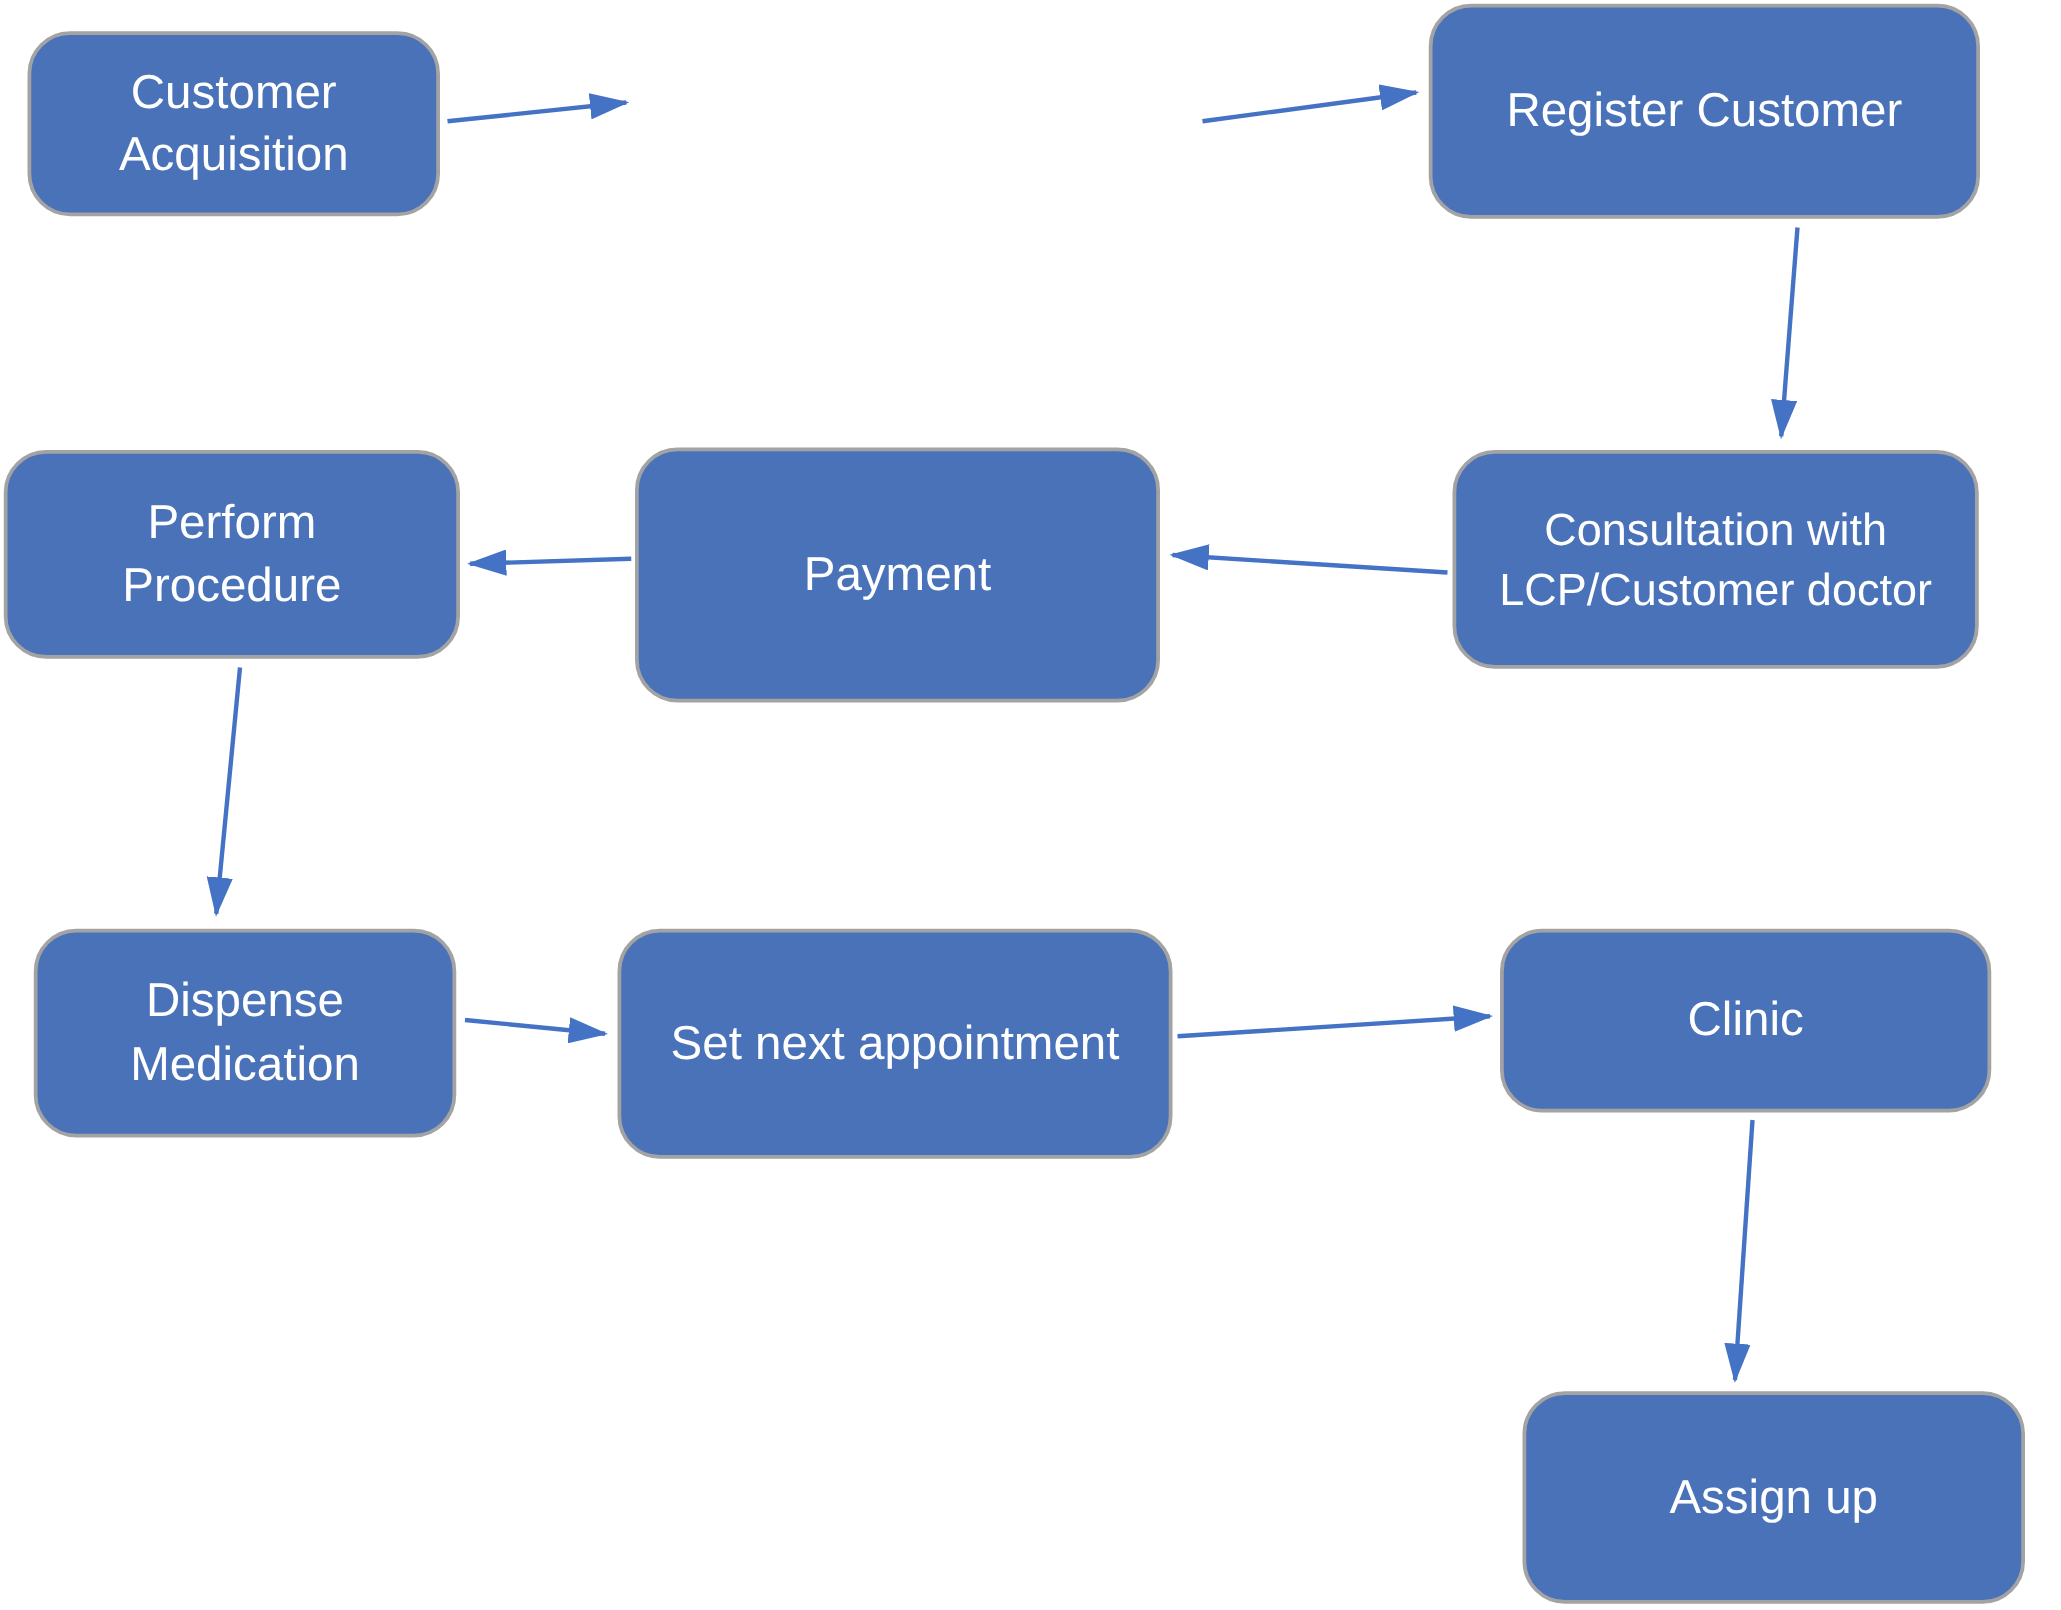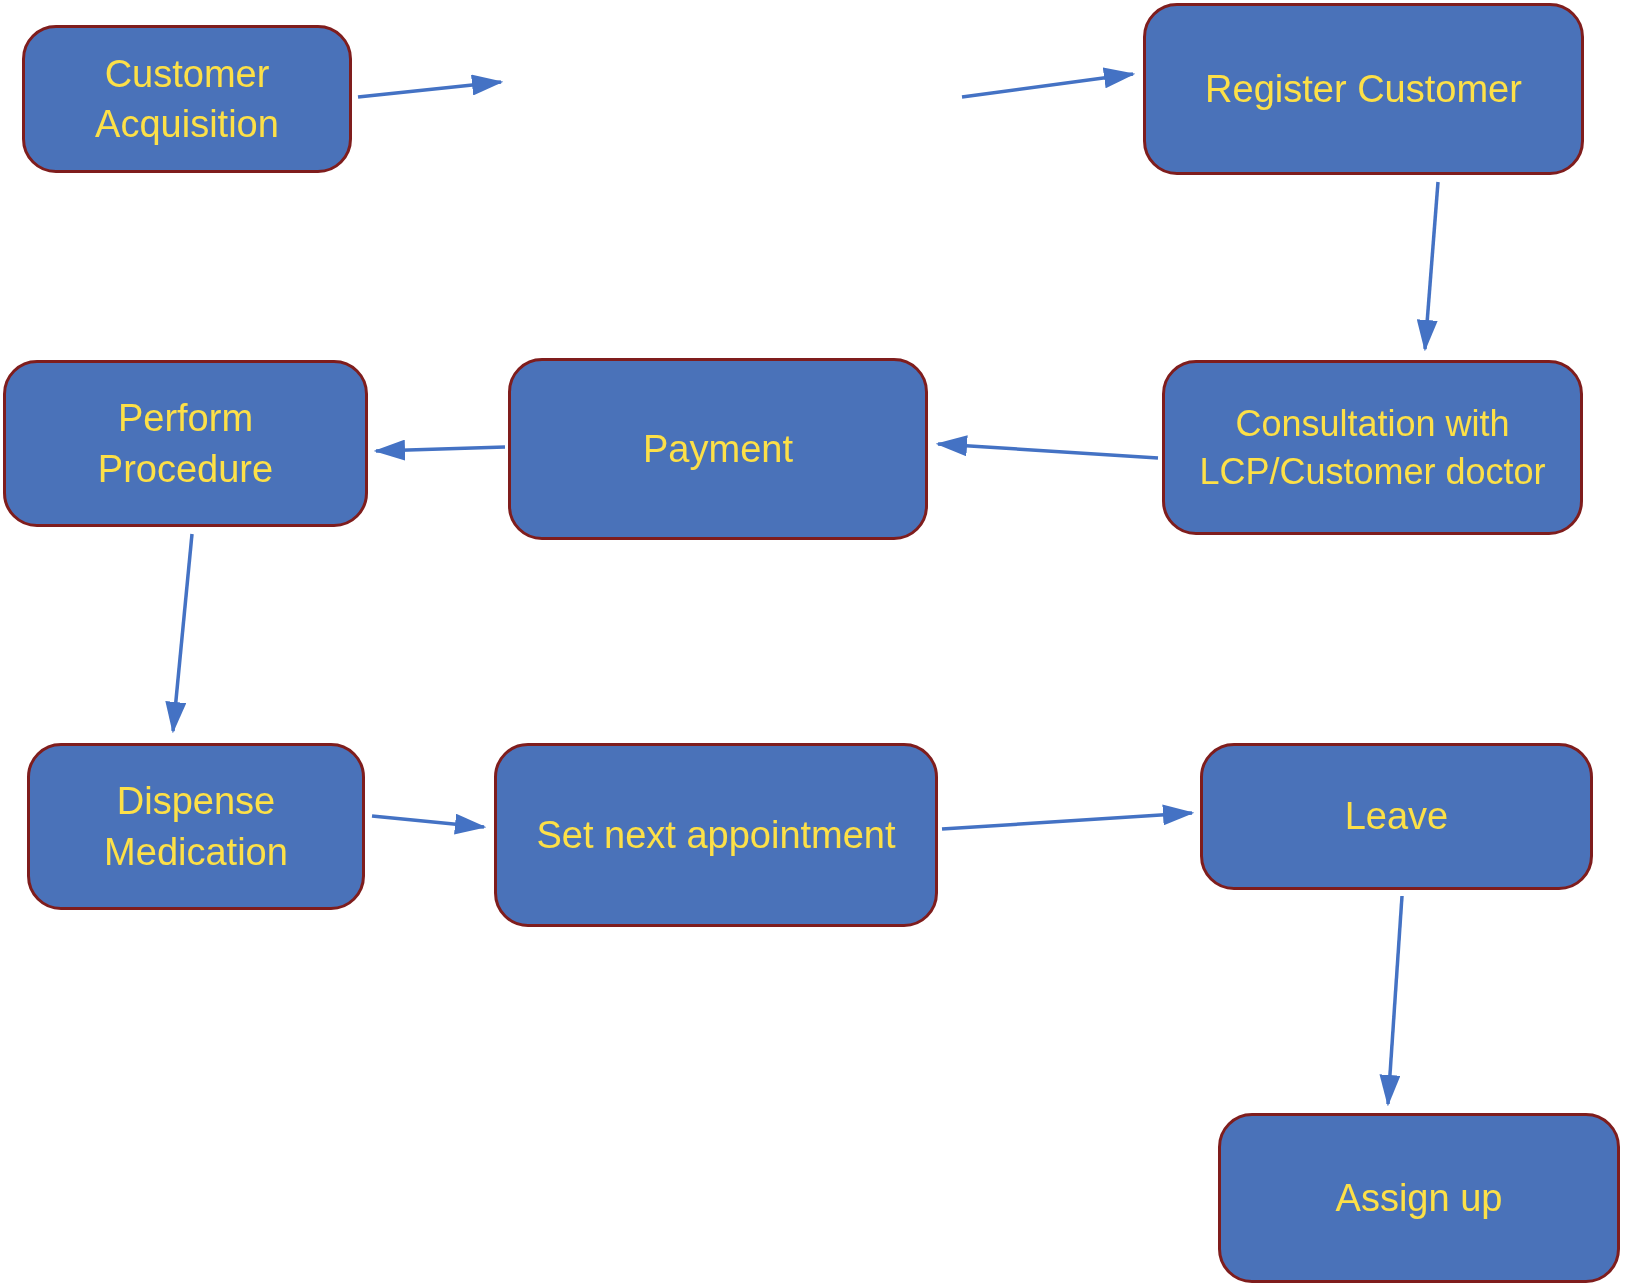--- a/index.html
+++ b/index.html
@@ -13,38 +13,38 @@
   }
   .edges {
     position: absolute;
     left: 0; top: 0;
     pointer-events: none;
   }
   .node {
     position: absolute;
     box-sizing: border-box;
     background: #4a72b9;
-    border: 3px solid #7f1d1d;
+    border: 3px solid #a3a3a3;
     border-radius: 34px;
-    color: #fde047;
+    color: #ffffff;
     font-size: 38px;
     line-height: 1.32;
     text-align: center;
     display: flex;
     align-items: center;
     justify-content: center;
     padding: 0 10px;
   }
   .node .label { display: inline-block; }
   
   .n1  { left: 22px;   top: 25px;   width: 330px; height: 148px; }
   .n2  { left: 512px;  top: 8px;    width: 443px; height: 160px; }
   .n3  { left: 1143px; top: 3px;    width: 441px; height: 172px; align-items: center; }
   .n4  { left: 1162px; top: 360px;  width: 421px; height: 175px; font-size: 36px; }
-  .n5  { left: 508px;  top: 358px;  width: 420px; height: 182px; }
+  .n5  { left: 508px;  top: 358px;  width: 420px; height: 204px; }
   .n6  { left: 3px;    top: 360px;  width: 365px; height: 167px; }
   .n6 .label { max-width: 260px; }
   .n7  { left: 27px;   top: 743px;  width: 338px; height: 167px; }
   .n7 .label { max-width: 300px; }
   .n8  { left: 494px;  top: 743px;  width: 444px; height: 184px; }
   .n9  { left: 1200px; top: 743px;  width: 393px; height: 147px; }
   .n10 { left: 1218px; top: 1113px; width: 402px; height: 170px; }
 </style>
 </head>
 <body>
@@ -93,20 +93,20 @@
 
   <div class="node n7">
     <span class="label">Dispense Medication</span>
   </div>
 
   <div class="node n8">
     <span class="label">Set next appointment</span>
   </div>
 
   <div class="node n9">
-    <span class="label">Leave</span>
+    <span class="label">Clinic</span>
   </div>
 
   <div class="node n10">
     <span class="label">Assign up</span>
   </div>
 
 </div>
 
 </body></html>

